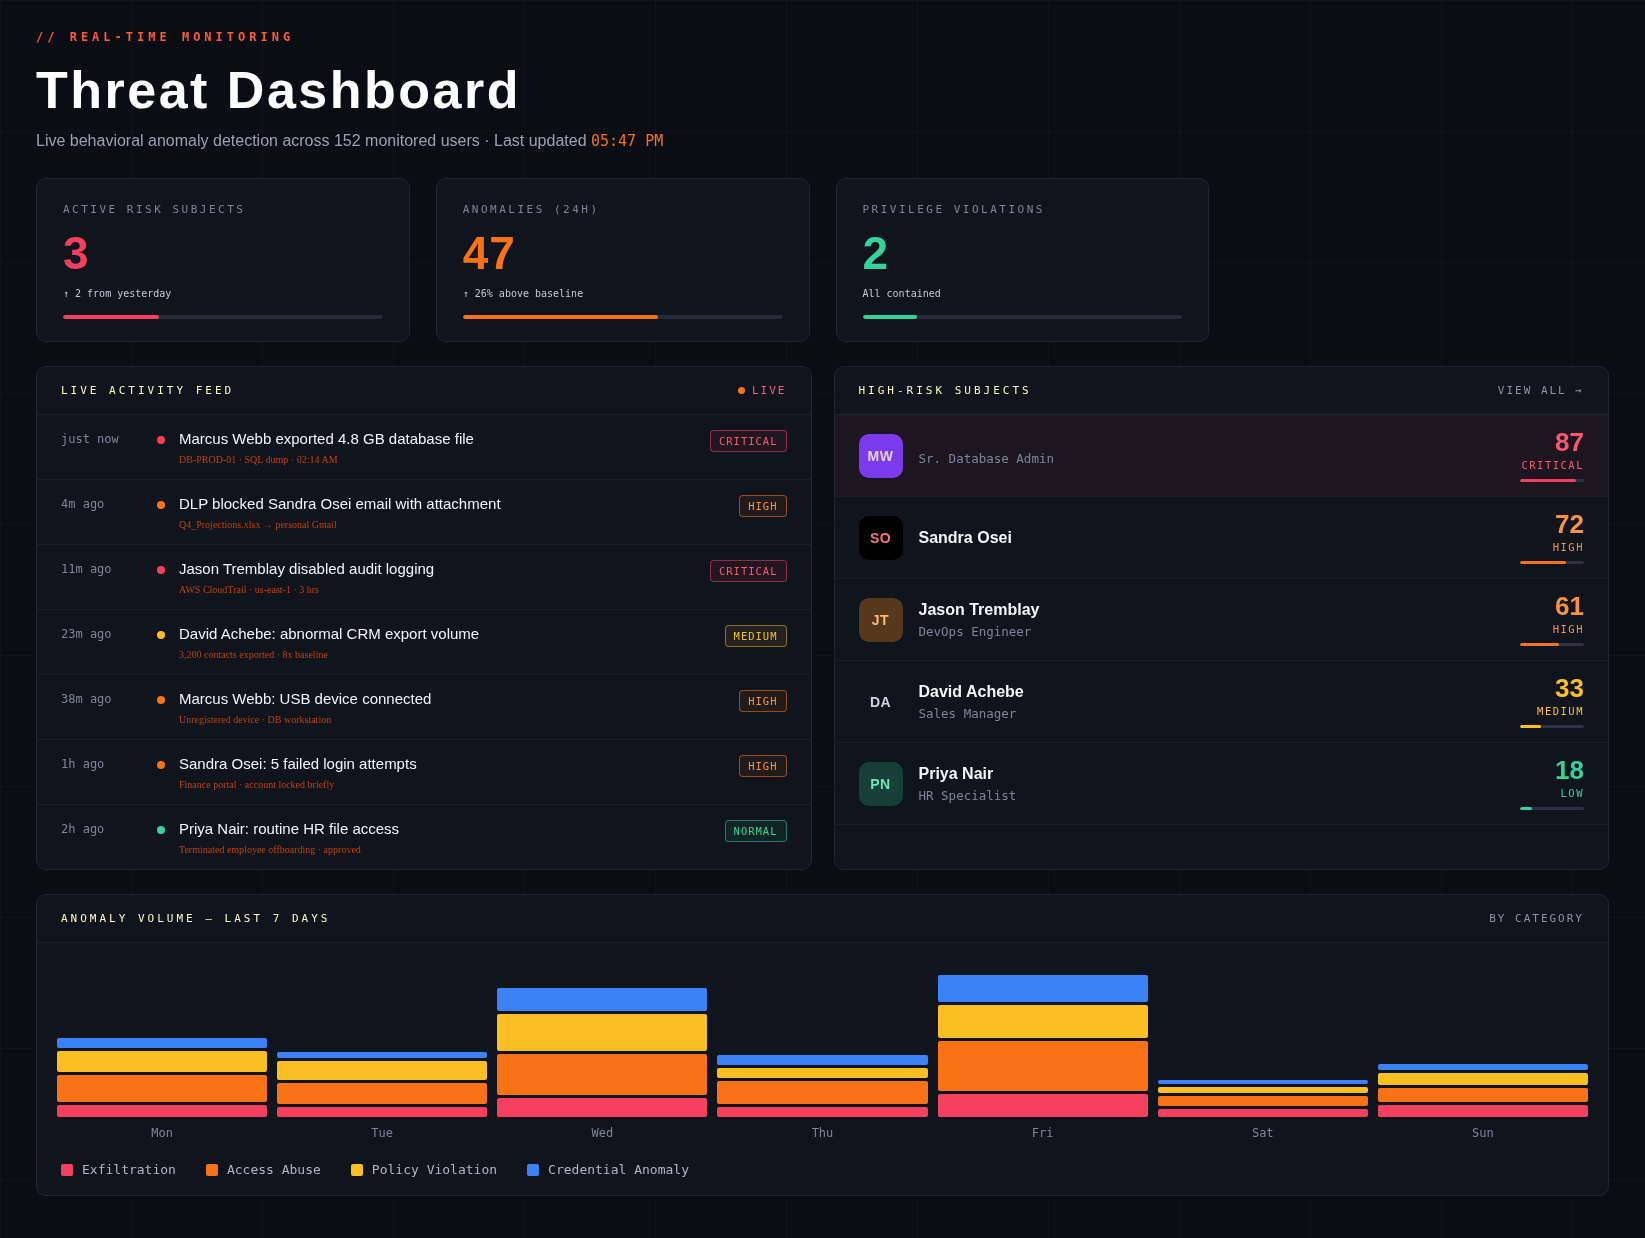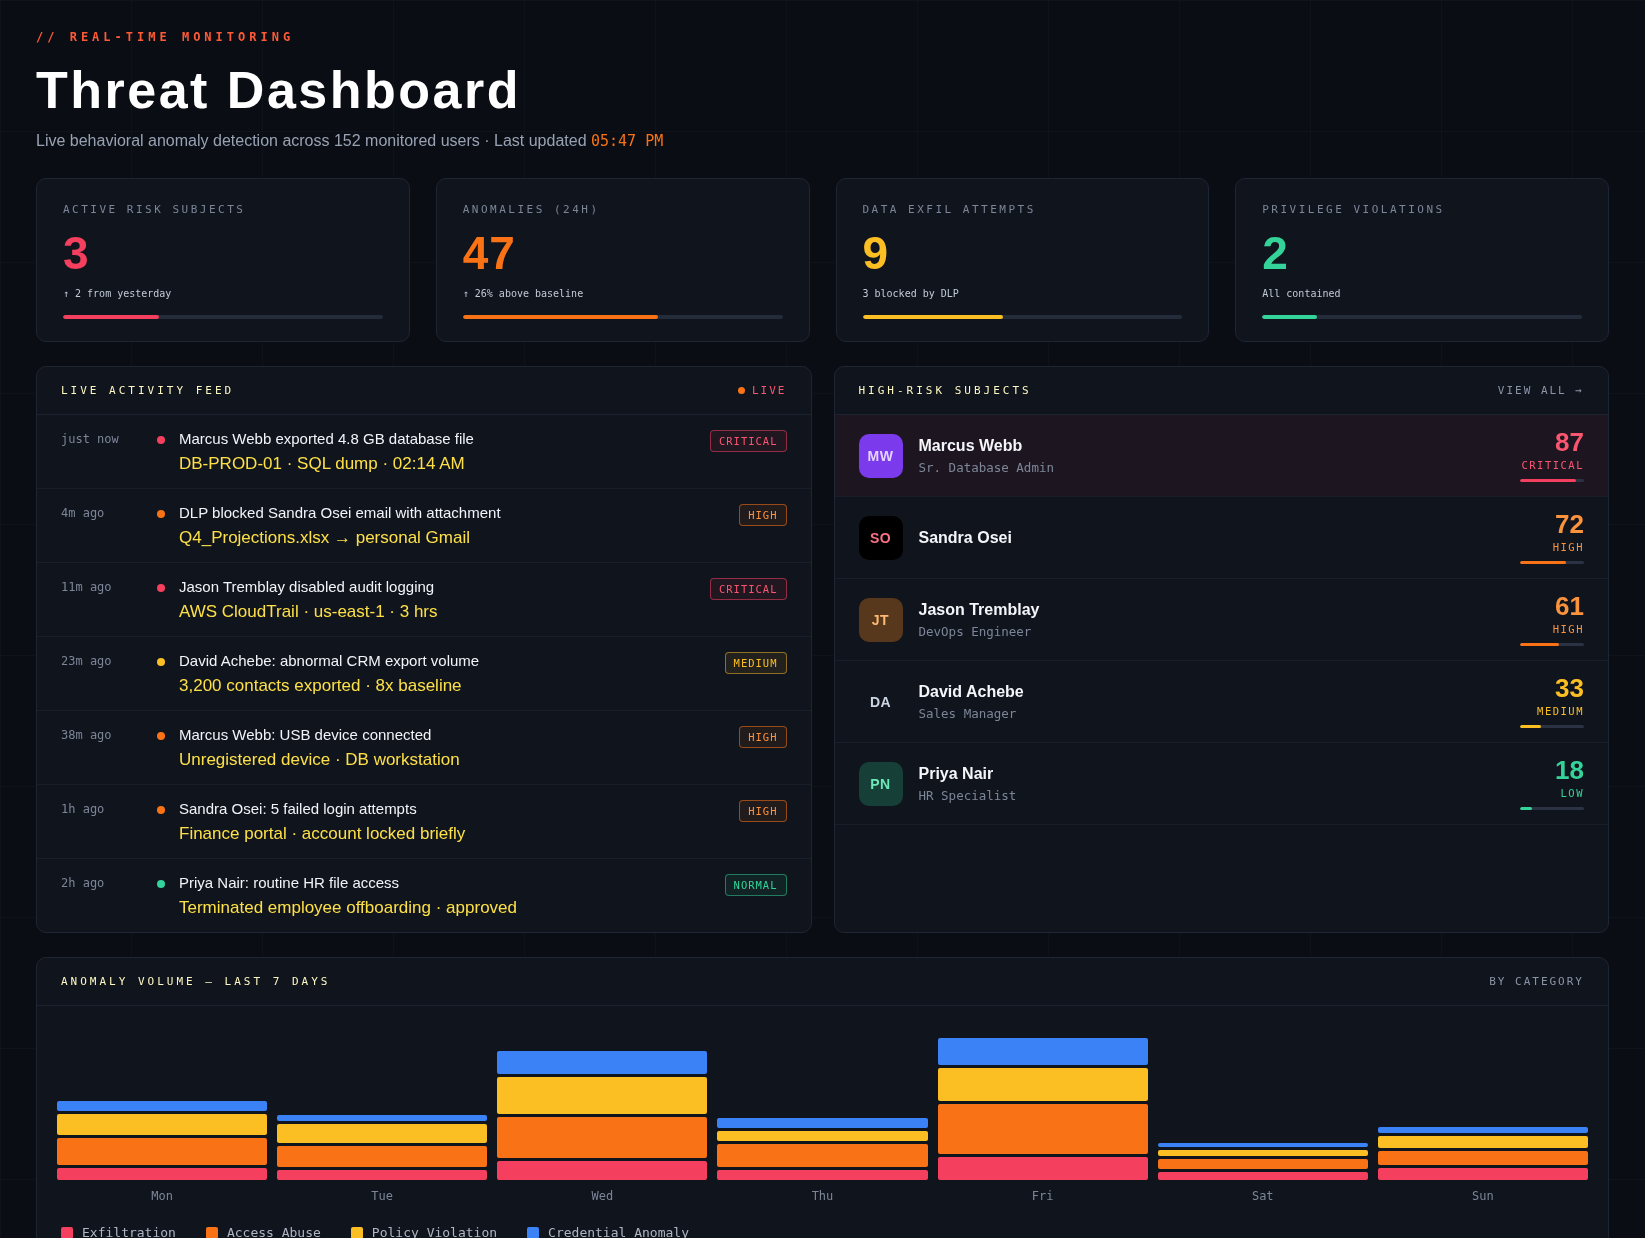--- a/index.html
+++ b/index.html
@@ -39,21 +39,21 @@
   .panel-action{ font-family:"DejaVu Sans Mono",monospace; font-size:11px; letter-spacing:2px; color:#8b95a7; cursor:pointer; }
   .live-pill{ display:flex; align-items:center; gap:7px; font-family:"DejaVu Sans Mono",monospace; font-size:11px; letter-spacing:2px; color:#fb5670; }
   .live-dot{ width:7px; height:7px; border-radius:50%; background:#f97316; }
 
   
   .feed-row{ display:grid; grid-template-columns:96px 22px 1fr auto; align-items:start; padding:15px 24px 14px; border-bottom:1px solid #181f2b; cursor:pointer; }
   .feed-row:last-child{ border-bottom:none; }
   .feed-time{ font-family:"DejaVu Sans Mono",monospace; font-size:12px; color:#7c8698; padding-top:2px; }
   .dot{ width:8px; height:8px; border-radius:50%; display:inline-block; margin-top:4px; }
   .feed-title{ font-size:15px; color:#f1f4f9; }
-  .feed-detail{ font-family:Liberation Sans, sans-serif; font-size:17px; color:#fde047; margin-top:7px; }
+  .feed-detail{ font-family:Liberation Serif, serif; font-size:10px; color:#c2410c; margin-top:7px; }
   .badge{ font-family:"DejaVu Sans Mono",monospace; font-size:10.5px; letter-spacing:1px; padding:4px 8px; border-radius:4px; border:1px solid; white-space:nowrap; }
 
   
   .sev-critical{ color:#fb5670; }
   .sev-high{ color:#fb923c; }
   .sev-medium{ color:#fbbf24; }
   .sev-normal,.sev-low{ color:#34d399; }
   .sev-bg-critical{ background:#f43f5e; }
   .sev-bg-high{ background:#f97316; }
   .sev-bg-medium{ background:#fbbf24; }
@@ -107,28 +107,20 @@
   </div>
   <div class="stat-card">
     <div class="stat-label">ANOMALIES (24H)</div>
     <div class="stat-value" style="color: rgb(249, 115, 22);">47</div>
     <div class="stat-caption">↑ 26% above baseline</div>
     <div class="stat-track">
         <div class="stat-fill" style="width: 61%; background: rgb(249, 115, 22);"></div>
       </div>
   </div>
   <div class="stat-card">
-    <div class="stat-label">DATA EXFIL ATTEMPTS</div>
-    <div class="stat-value" style="color: rgb(251, 191, 36);">9</div>
-    <div class="stat-caption">3 blocked by DLP</div>
-    <div class="stat-track">
-        <div class="stat-fill" style="width: 44%; background: rgb(251, 191, 36);"></div>
-      </div>
-  </div>
-  <div class="stat-card">
     <div class="stat-label">PRIVILEGE VIOLATIONS</div>
     <div class="stat-value" style="color: rgb(52, 211, 153);">2</div>
     <div class="stat-caption">All contained</div>
     <div class="stat-track">
         <div class="stat-fill" style="width: 17%; background: rgb(52, 211, 153);"></div>
       </div>
   </div>
 </section>
 
 <section class="mid-row">
@@ -215,21 +207,20 @@
 
   <div class="panel">
     <div class="panel-header">
       <div class="panel-title">HIGH-RISK SUBJECTS</div>
       <div class="panel-action">VIEW ALL →</div>
     </div>
 
     <div class="subject-row highlighted">
       <div class="avatar" style="background: rgb(124, 58, 237); color: rgb(228, 212, 255);">MW</div>
       <div>
-        <div class="subject-name">Marcus Webb</div>
         <div class="subject-role">Sr. Database Admin</div>
       </div>
       <div class="subject-score">
         <div class="score-num sev-critical">87</div>
         <div class="score-level sev-critical">CRITICAL</div>
         <div class="score-track">
             <div class="score-fill sev-bg-critical" style="width: 87%;"></div>
           </div>
       </div>
     </div>

